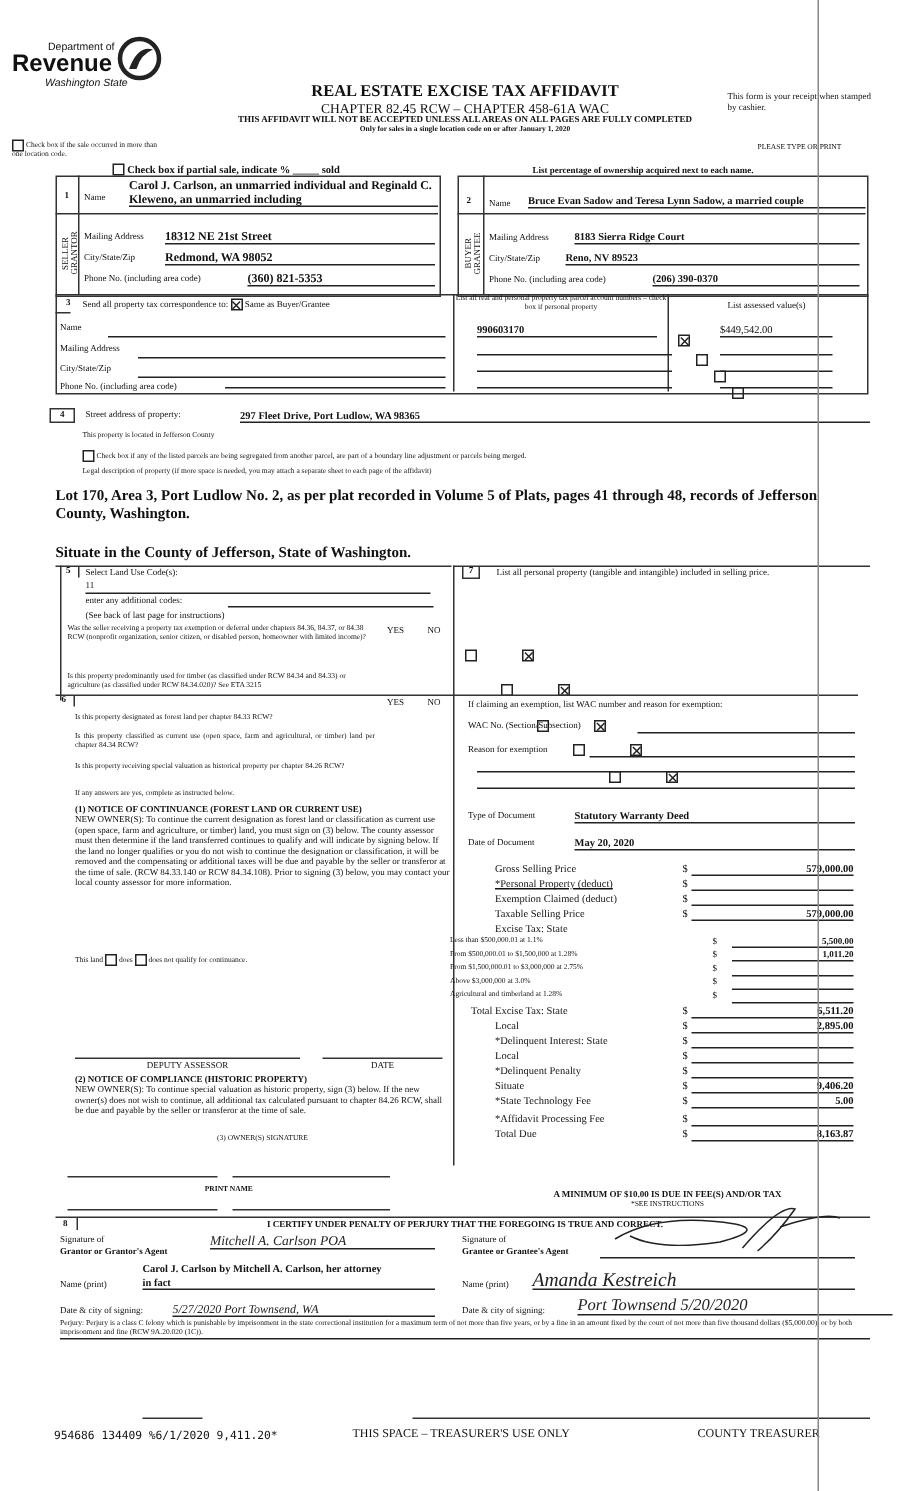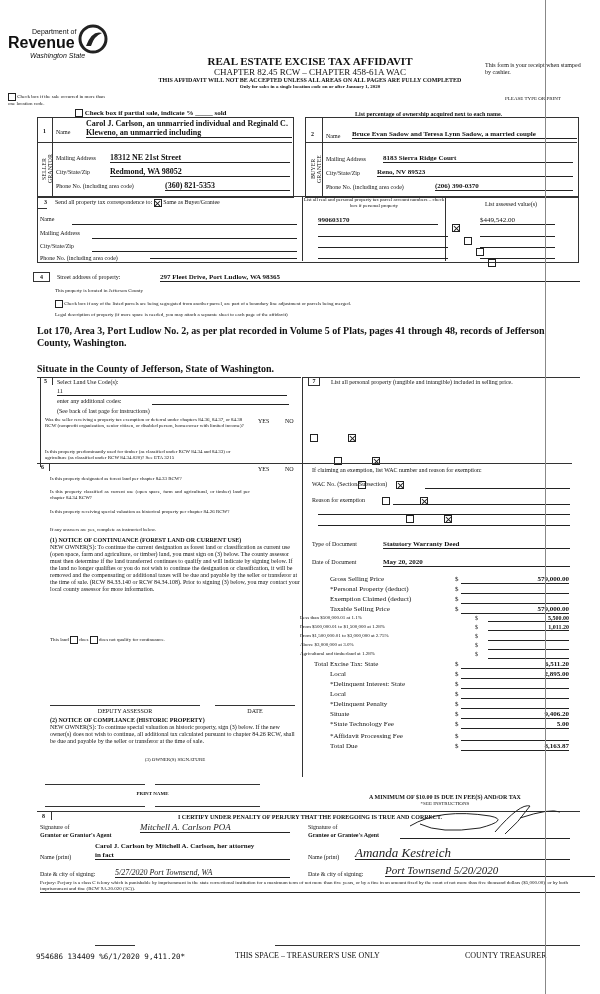--- a/index.html
+++ b/index.html
@@ -217,33 +217,36 @@
 <div class="abs t7 b u" style="left:383px;top:558px;width:187px;">May 20, 2020</div>
 
 
 <div class="abs" style="left:330px;top:575px;width:250px;">
   <div style="position:relative;height:10px;">
     <span class="abs t7 right" style="right:130px;width:120px;">Gross Selling Price</span>
     <span class="abs t7" style="left:125px;">$</span>
     <span class="abs val u" style="left:131px;width:108px;">579,000.00</span>
   </div>
   <div style="position:relative;height:10px;">
-    <span class="abs t7 right" style="right:130px;width:120px;">*Personal Property (deduct)</span>
+    <span class="abs t7 right" style="right:130px;width:120px;text-decoration:underline;">*Personal Property (deduct)</span>
     <span class="abs t7" style="left:125px;">$</span>
     <span class="abs val u" style="left:131px;width:108px;height:8px;"></span>
   </div>
   <div style="position:relative;height:10px;">
     <span class="abs t7 right" style="right:130px;width:120px;">Exemption Claimed (deduct)</span>
     <span class="abs t7" style="left:125px;">$</span>
     <span class="abs val u" style="left:131px;width:108px;height:8px;"></span>
   </div>
   <div style="position:relative;height:10px;">
     <span class="abs t7 right" style="right:130px;width:120px;">Taxable Selling Price</span>
     <span class="abs t7" style="left:125px;">$</span>
     <span class="abs val u" style="left:131px;width:108px;">579,000.00</span>
+  </div>
+  <div style="position:relative;height:10px;">
+    <span class="abs t7 right" style="right:130px;width:120px;">Excise Tax: State</span>
   </div>
   <div style="position:relative;height:9px;">
     <span class="abs t5 right" style="right:140px;width:140px;">Less than $500,000.01 at 1.1%</span>
     <span class="abs t6" style="left:145px;">$</span>
     <span class="abs val u" style="left:158px;width:81px;font-size:6px;">5,500.00</span>
   </div>
   <div style="position:relative;height:9px;">
     <span class="abs t5 right" style="right:140px;width:140px;">From $500,000.01 to $1,500,000 at 1.28%</span>
     <span class="abs t6" style="left:145px;">$</span>
     <span class="abs val u" style="left:158px;width:81px;font-size:6px;">1,011.20</span>

